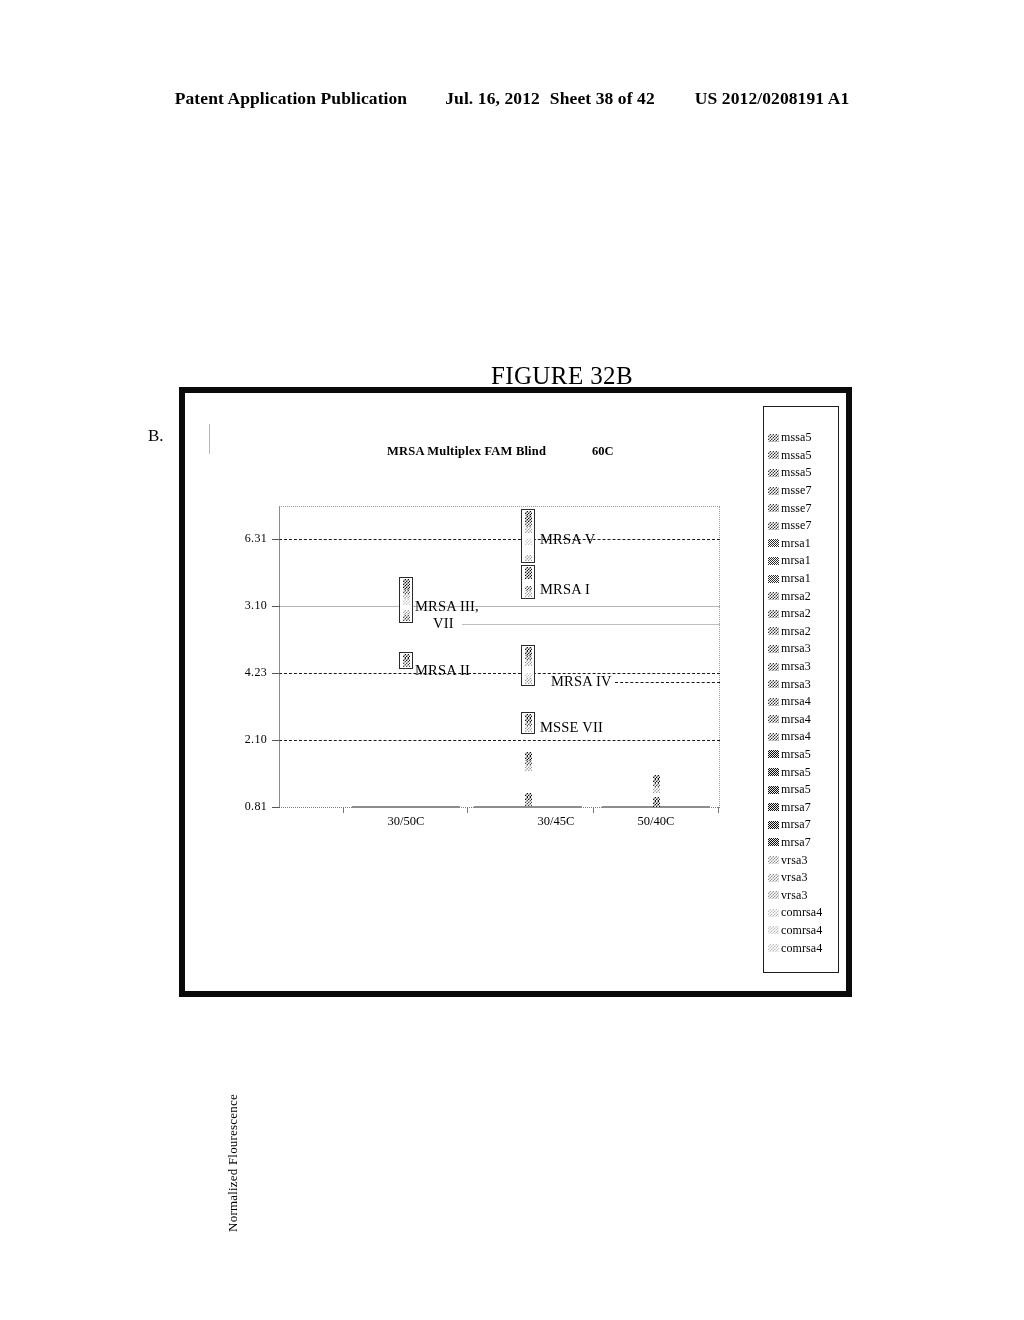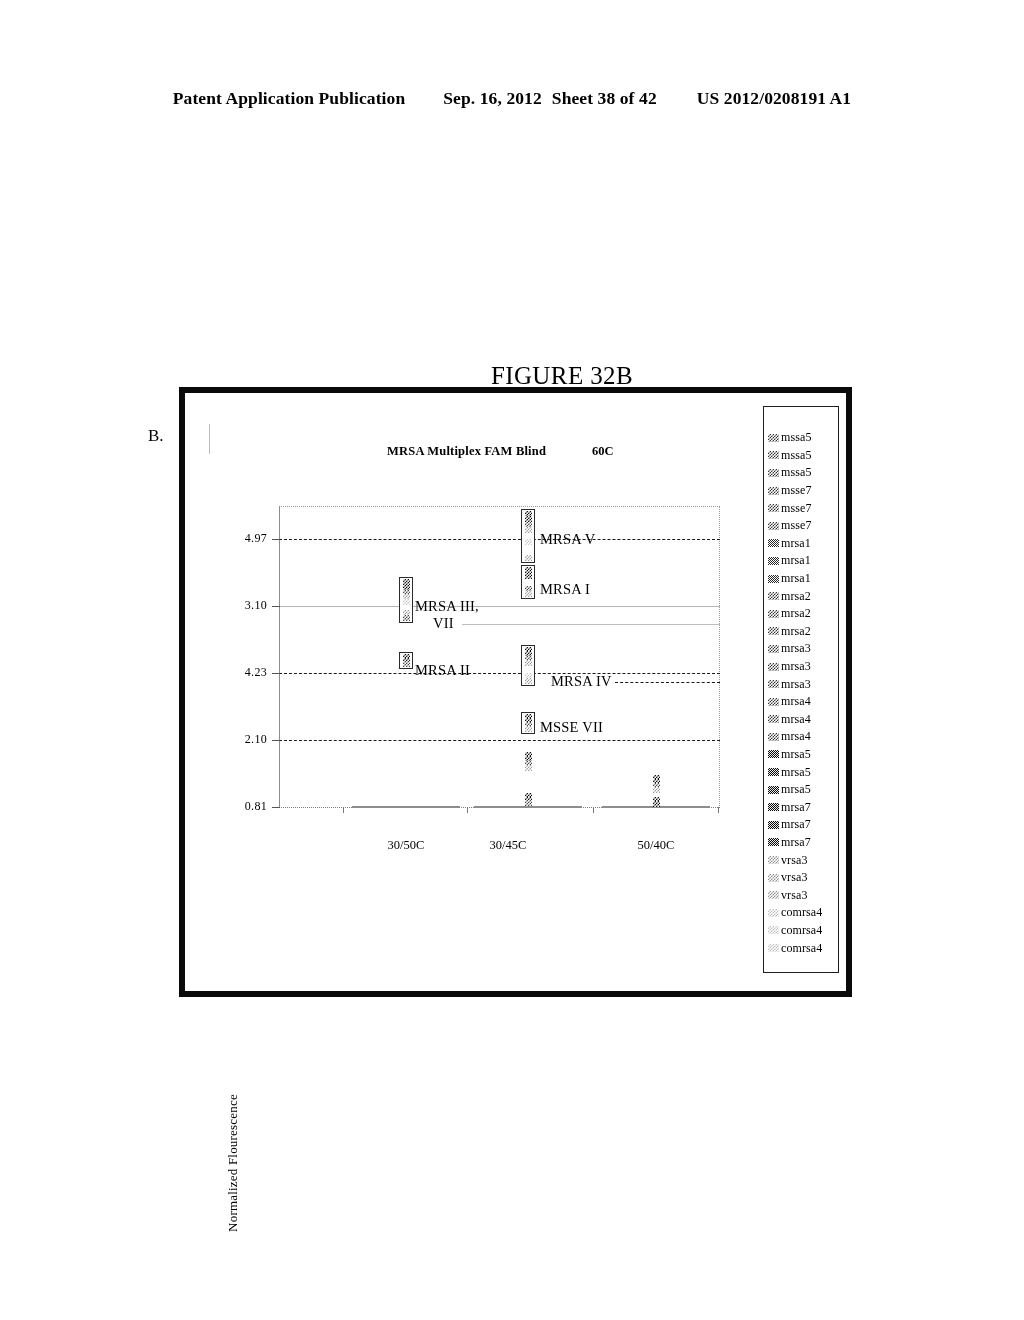--- a/index.html
+++ b/index.html
@@ -62,21 +62,21 @@
       letter-spacing:.3px;}
 
   #ylabel-title{position:absolute;left:-78px;top:600px;width:230px;
       text-align:center;font-size:13px;
       font-family:"Liberation Serif", serif;
       transform:rotate(-90deg);transform-origin:center center;
       letter-spacing:.2px;}
   #ylabel-wrap{position:absolute;left:196px;top:555px;width:34px;height:210px;}
 
   .xlabel{position:absolute;top:814px;width:120px;text-align:center;
-      font-size:12.5px;font-family:"Liberation Serif", serif;margin-top:24px;}
+      font-size:12.5px;font-family:"Liberation Serif", serif;}
 
   .xtick{position:absolute;top:807px;width:0;height:6px;
       border-left:1px solid #777;}
 
   
   .xaxis-seg{position:absolute;top:806px;height:2px;background:#8d8d8d;}
 
   
   .cluster-box{position:absolute;box-sizing:border-box;
       border:1px solid #2b2b2b;background:#ffffff;}
@@ -144,21 +144,21 @@
       linear-gradient(45deg,#bdbdbd 25%,transparent 25%,transparent 75%,#bdbdbd 75%);
       background-size:3px 3px;background-position:0 0,1.5px 1.5px;
       background-color:#ffffff;}
 </style>
 </head>
 <body>
 
 <div id="pub-header">
   <span class="seg">Patent Application Publication</span>
   <span class="gap1"></span>
-  <span class="seg">Sep. 16, 2012</span>
+  <span class="seg">Jul. 16, 2012</span>
   <span class="gap2"></span>
   <span class="seg">Sheet 38 of 42</span>
   <span class="gap3"></span>
   <span class="seg">US 2012/0208191 A1</span>
 </div>
 
 <div id="figure-caption">
   <span>FIGURE 32B</span>
 </div>
 
@@ -180,34 +180,34 @@
 
 <div id="grid-layer">
     <div class="gridline" style="top: 539px;"></div>
     <div class="gridline light" style="top: 606px;"></div>
     <div class="gridline" style="top: 673px;"></div>
     <div class="gridline" style="top: 740px;"></div>
     <div class="gridline" style="border-top: 1px dotted rgb(125, 125, 125); top: 807px;"></div>
   </div>
 <div id="ytick-layer">
     <div class="ytick" style="top: 539px;"></div>
-    <div class="ylabel" style="left: 207px; top: 531px;">4.97</div>
+    <div class="ylabel" style="left: 207px; top: 531px;">6.31</div>
     <div class="ytick" style="top: 606px;"></div>
     <div class="ylabel" style="left: 207px; top: 598px;">3.10</div>
     <div class="ytick" style="top: 673px;"></div>
     <div class="ylabel" style="left: 207px; top: 665px;">4.23</div>
     <div class="ytick" style="top: 740px;"></div>
     <div class="ylabel" style="left: 207px; top: 732px;">2.10</div>
     <div class="ytick" style="top: 807px;"></div>
     <div class="ylabel" style="left: 207px; top: 799px;">0.81</div>
   </div>
 <div id="xaxis-layer">
     <div class="xlabel" style="left: 346px;">30/50C</div>
     <div class="xaxis-seg" style="left: 352px; width: 108px;"></div>
-    <div class="xlabel" style="left: 448px;">30/45C</div>
+    <div class="xlabel" style="left: 496px;">30/45C</div>
     <div class="xaxis-seg" style="left: 474px; width: 108px;"></div>
     <div class="xlabel" style="left: 596px;">50/40C</div>
     <div class="xaxis-seg" style="left: 602px; width: 108px;"></div>
     <div class="xtick" style="left: 343px;"></div>
     <div class="xtick" style="left: 467px;"></div>
     <div class="xtick" style="left: 593px;"></div>
     <div class="xtick" style="left: 718px;"></div>
   </div>
 <div id="data-layer">
     <div class="cluster-box" style="left: 399px; top: 577px; width: 14px; height: 46px;"></div>

